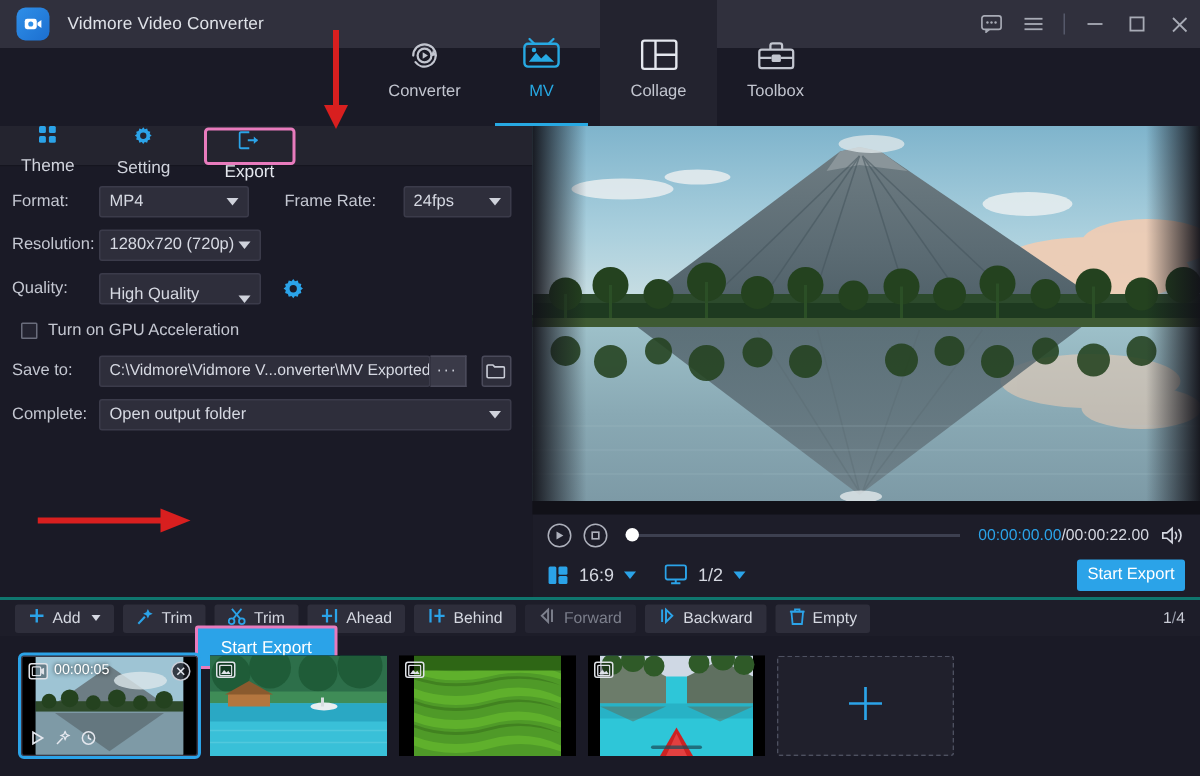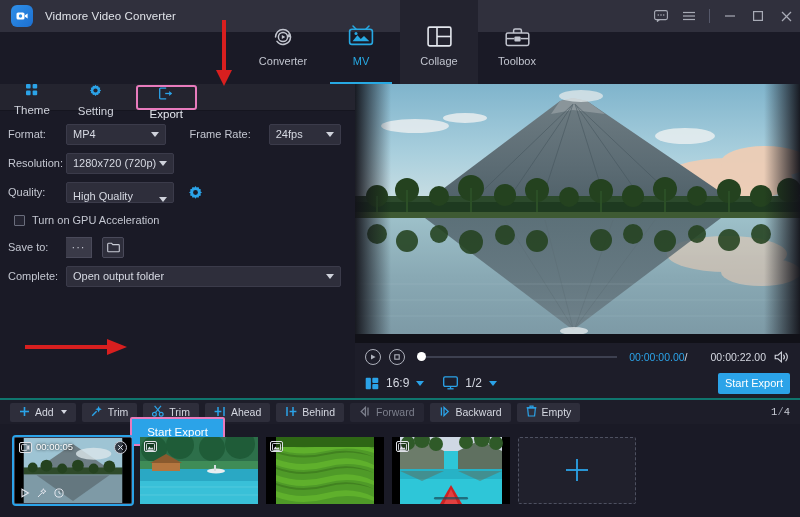--- a/index.html
+++ b/index.html
@@ -119,39 +119,39 @@
 
   
   .player { height:55px; background:#1d1d29; padding:0 10px; position:relative; flex:0 0 55px; }
   .prow1 { height:27px; display:flex; align-items:center; gap:8px; }
   .circbtn { width:16px;height:16px;border:1.3px solid #aeb1bc;border-radius:50%;
     display:flex;align-items:center;justify-content:center; }
   .track { flex:1; height:2px; background:#3d4050; position:relative; margin:0 4px; }
   .knob { position:absolute; left:0; top:-4px; width:9px; height:9px; border-radius:50%; background:#fff; }
   .tcode { font-size:10.5px; color:#2ba3e8; white-space:nowrap; }
   .tcode .tsep { color:#d5d8e1; }
-  .tcode .ttot { color:#d5d8e1;margin-left:23px; }
+  .tcode .ttot { color:#d5d8e1; }
   .prow2 { height:26px; display:flex; align-items:center; gap:7px; }
   .ratio { font-size:12px; color:#d5d8e1; }
   .minicaret { width:0;height:0;border-left:4.5px solid transparent;border-right:4.5px solid transparent;
     border-top:5px solid #2ba3e8; }
   .exp-sm { margin-left:auto; width:72px; height:21px; background:#2ba3e8; color:#fff; font-size:11px;
     display:flex; align-items:center; justify-content:center; border-radius:2px; }
 
   
   .toolbar {
     height:26px; background:#1d1d29; display:flex; align-items:center; gap:6px;
     padding:0 10px; flex:0 0 26px; border-top:2px solid #0f766e;
   }
   .tbtn {
     height:19px; background:#2e2e3b; border-radius:2px; display:flex; align-items:center;
     gap:5px; padding:0 9px; font-size:10.5px; color:#d5d8e1;
   }
   .tbtn.disabled { color:#7c7f8c; background:#262633; }
-  .pagecount { margin-left:auto; font-size:10.5px; color:#c9ccd6;font-family:Liberation Mono, monospace; }
+  .pagecount { margin-left:auto; font-size:10.5px; color:#c9ccd6; }
   .pagecount .slash { color:#9498a6; }
 
   
   .thumbs { height:93px; background:#1a1a26; display:flex; align-items:center; gap:8px;
     padding:0 14px; flex:0 0 93px; }
   .thumb { width:118px; height:67px; position:relative; background:#000; overflow:hidden; }
   .thumb.sel { outline:2px solid #2ba3e8; outline-offset:0; }
   .thumb .thimg { position:absolute; inset:0; }
   .badge { position:absolute; left:4px; top:4px; width:13px; height:11px; border:1px solid #dfe2e8;
     border-radius:2px; display:flex;align-items:center;justify-content:center; background:rgba(0,0,0,.35); }
@@ -355,20 +355,23 @@
           </span>
         </div>
 
         <div class="chkrow">
           <div class="chk"></div>
           <div class="chklabel">Turn on GPU Acceleration</div>
         </div>
 
         <div class="frow">
           <div class="flabel">Save to:</div>
+          <div class="pathbox">
+            <span>C:\Vidmore\Vidmore V...onverter\MV Exported</span>
+          </div>
           <div class="dots">···</div>
           <div class="folderbtn">
             <svg width="13" height="11" viewBox="0 0 13 11">
                 <path d="M0.7 2.1 a.8.8 0 0 1 .8-.8 H4.6 L5.8 2.6 H11.5 a.8.8 0 0 1 .8.8 V9 a.8.8 0 0 1-.8.8 H1.5 A.8.8 0 0 1 .7 9 Z" fill="none" stroke="#c9ccd6" stroke-width="1.1"></path>
               </svg>
           </div>
         </div>
 
         <div class="frow">
           <div class="flabel">Complete:</div>

